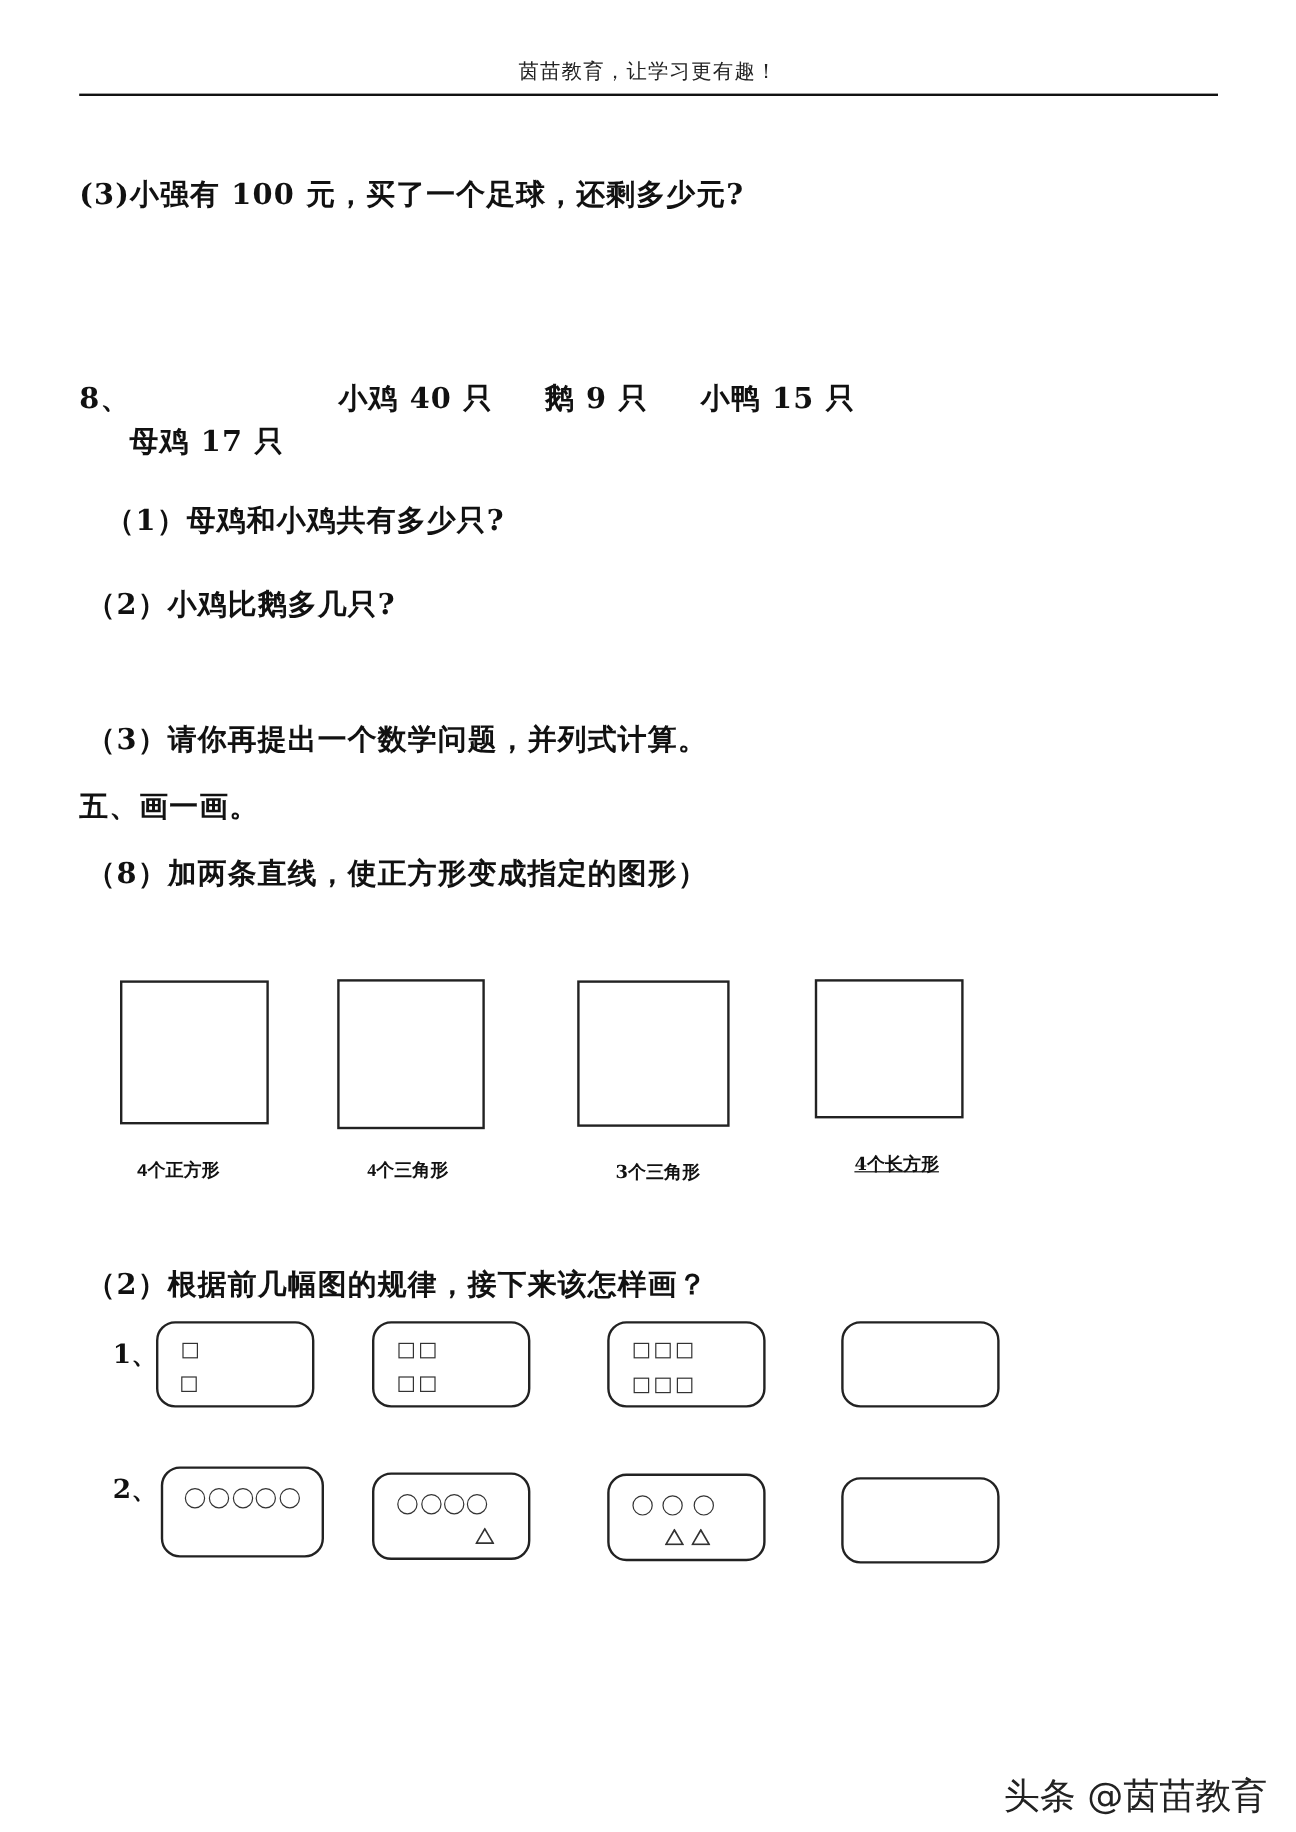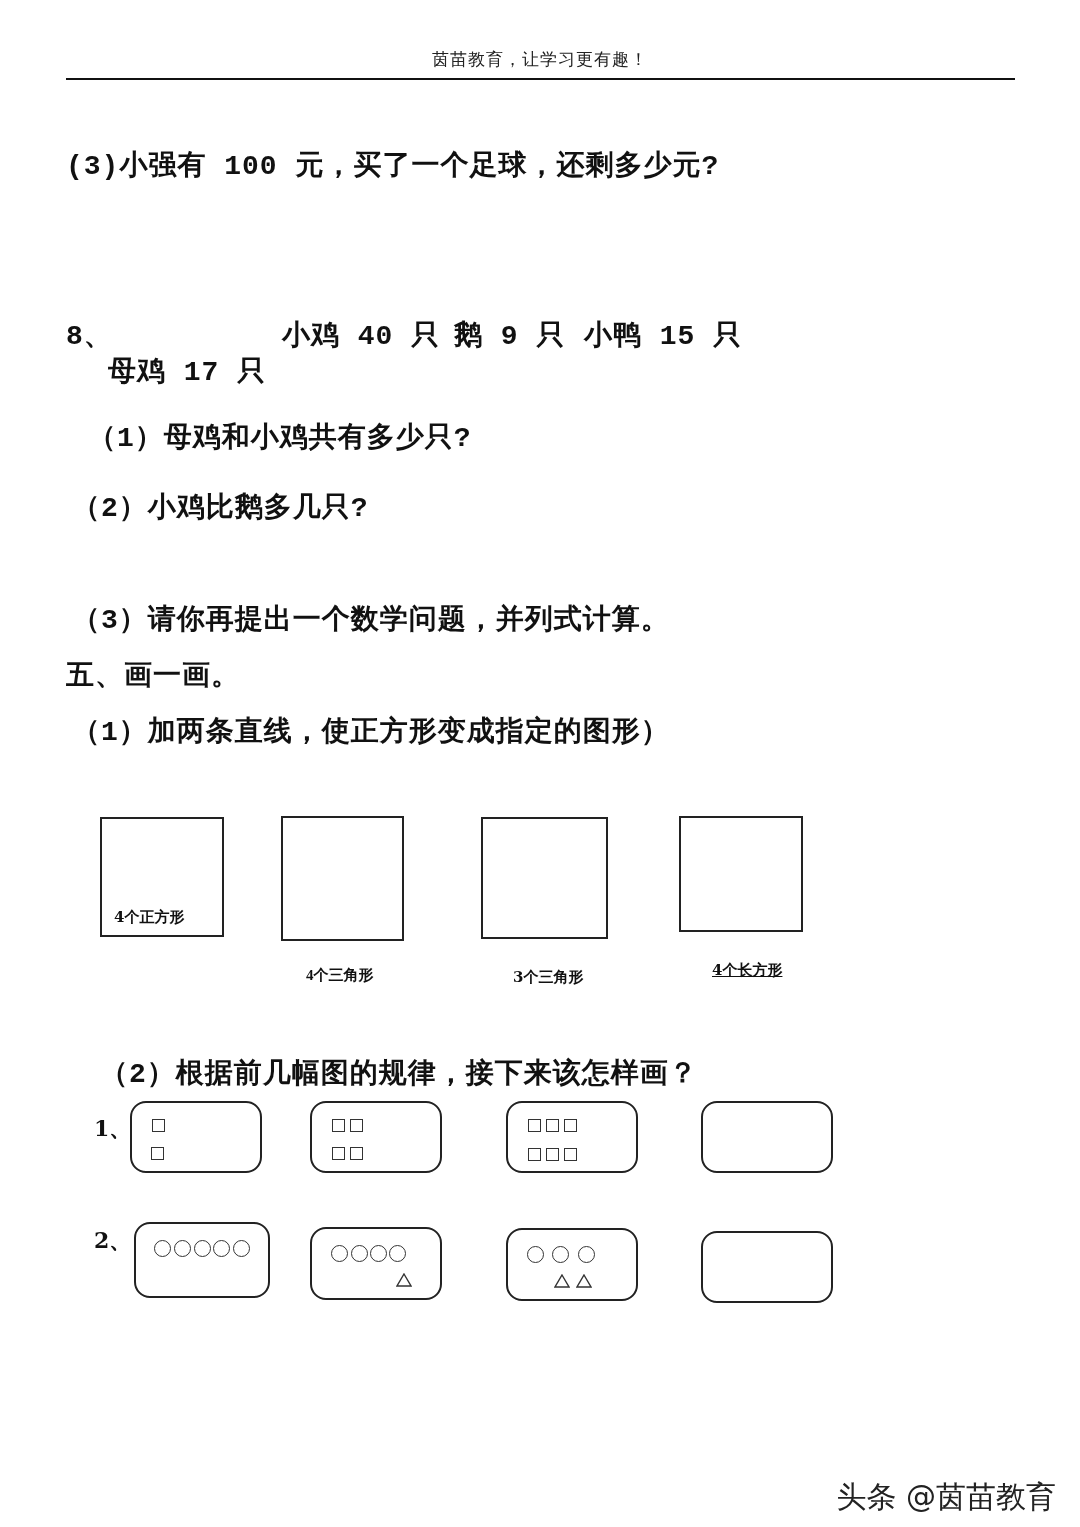--- a/index.html
+++ b/index.html
@@ -1,21 +1,21 @@
 <!DOCTYPE html>
 <html><head>
 <meta charset="utf-8">
 <style>
   html, body { margin:0; padding:0; background:#ffffff; }
   body { width:1080px; height:1527px; position:relative; overflow:hidden;
          font-family:"DejaVu Serif", "Liberation Serif", serif; color:#111; }
   .abs { position:absolute; }
   .header-text { left:0; width:1080px; top:48px; text-align:center; font-size:17px; letter-spacing:1px; color:#222; }
   .header-rule { left:66px; width:949px; top:78px; height:0; border-top:2px solid #111; }
-  .q { font-size:28px; font-weight:bold; letter-spacing:1px; white-space:nowrap;font-family:Liberation Mono, monospace; }
+  .q { font-size:24px; font-weight:bold; letter-spacing:1px; white-space:nowrap; }
   .animals span { position:absolute; white-space:nowrap; }
   .sq { border:2px solid #222; box-sizing:border-box; background:#fff; }
   .cap { font-size:15px; font-weight:bold; white-space:nowrap; }
   .pbox { border:2px solid #222; border-radius:16px; box-sizing:border-box; background:#fff; }
   .mini-sq { position:absolute; width:13px; height:13px; border:1.5px solid #333; box-sizing:border-box; }
   .circ { position:absolute; width:17px; height:17px; border:1.5px solid #333; border-radius:50%; box-sizing:border-box; }
   .tri { position:absolute; width:16px; height:14px; }
   .rowlabel { font-size:22px; font-weight:bold; }
   .watermark { right:24px; top:1477px; font-family:"DejaVu Sans", sans-serif; font-size:30px; color:#222;
                text-shadow: 1px 1px 0 #fff, -1px -1px 0 #fff; }
@@ -33,33 +33,33 @@
   <span style="left:42px;margin-top:36px;">母鸡 17 只</span>
   <span style="left:216px;">小鸡 40 只</span>
   <span style="left:388px;">鹅 9 只</span>
   <span style="left:518px;">小鸭 15 只</span>
 </div>
 <div class="abs q" style="left:88px; top:374px;margin-top:44px;">（1）母鸡和小鸡共有多少只?</div>
 <div class="abs q" style="left:72px; top:488px;">（2）小鸡比鹅多几只?</div>
 <div class="abs q" style="left:72px; top:600px;">（3）请你再提出一个数学问题，并列式计算。</div>
 
 <div class="abs q" style="left:66px; top:656px;">五、画一画。</div>
-<div class="abs q" style="left:72px; top:712px;">（1）加两条直线，使正方形变成指定的图形）</div>
+<div class="abs q" style="left:72px; top:712px;">（8）加两条直线，使正方形变成指定的图形）</div>
 
 <div class="abs sq" style="left:100px; top:817px; width:124px; height:120px;"></div>
 <div class="abs sq" style="left:281px; top:816px; width:123px; height:125px;"></div>
 <div class="abs sq" style="left:481px; top:817px; width:127px; height:122px;"></div>
 <div class="abs sq" style="left:679px; top:816px; width:124px; height:116px;"></div>
 
-<div class="abs cap" style="left:114px; top:908px;">4个正方形</div>
+<div class="abs cap" style="left:114px; top:966px;font-family:Liberation Mono, monospace;">4个正方形</div>
 <div class="abs cap" style="left:306px; top:966px;font-family:Liberation Serif, serif;">4个三角形</div>
 <div class="abs cap" style="left:513px; top:968px;">3个三角形</div>
 <div class="abs cap" style="left:712px; top:961px;text-decoration:underline;">4个长方形</div>
 
-<div class="abs q" style="left:72px; top:1054px;margin-left:28px;">（2）根据前几幅图的规律，接下来该怎样画？</div>
+<div class="abs q" style="left:72px; top:1054px;">（2）根据前几幅图的规律，接下来该怎样画？</div>
 
 <div class="abs rowlabel" style="left:94px; top:1114px;">1、</div>
 
 <div class="abs pbox" style="left:130px; top:1101px; width:132px; height:72px;">
   <div class="mini-sq" style="left:20px; top:16px;"></div>
   <div class="mini-sq" style="left:19px; top:44px;"></div>
 </div>
 <div class="abs pbox" style="left:310px; top:1101px; width:132px; height:72px;">
   <div class="mini-sq" style="left:20px; top:16px;"></div>
   <div class="mini-sq" style="left:38px; top:16px;"></div>

